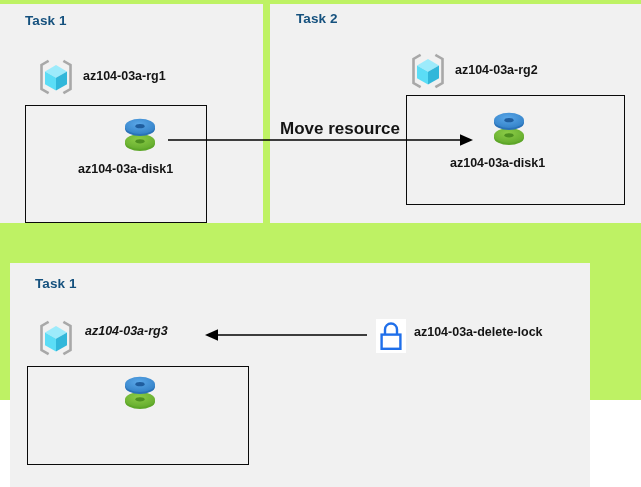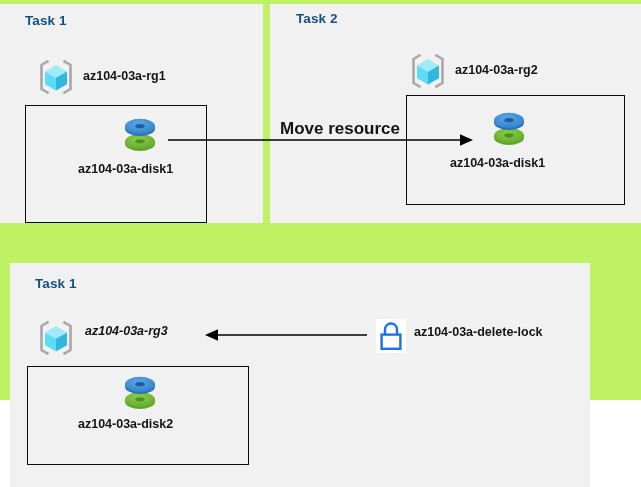--- a/index.html
+++ b/index.html
@@ -247,21 +247,20 @@
       </defs>
       <ellipse cx="19" cy="30.5" rx="15" ry="7.6" fill="#5da628"></ellipse>
       <ellipse cx="19" cy="28.5" rx="15" ry="7.6" fill="url(#dkGreen3)"></ellipse>
       <ellipse cx="19" cy="28.3" rx="4.6" ry="2.1" fill="#4d8f20"></ellipse>
       <ellipse cx="19" cy="15.5" rx="15" ry="7.6" fill="#2a72b8"></ellipse>
       <ellipse cx="19" cy="13.4" rx="15" ry="7.6" fill="url(#dkBlue3)"></ellipse>
       <ellipse cx="19" cy="13.2" rx="4.6" ry="2.1" fill="#1f5d9e"></ellipse>
     </svg>
   </div>
 
-  <div class="lbl" id="lbl-disk2">az104-03a-disk2</div>
 
   <div class="arrow" id="arrow-lock">
     <svg viewBox="0 0 162 18" width="162" height="18" aria-hidden="true">
       <line x1="13" y1="9" x2="162" y2="9" stroke="#000000" stroke-width="1.4"></line>
       <polygon points="13,3.2 0,9 13,14.8" fill="#000000"></polygon>
     </svg>
   </div>
 
   <div class="icon" id="icon-lock">
     <svg viewBox="0 0 30 34" width="30" height="34" aria-hidden="true">

